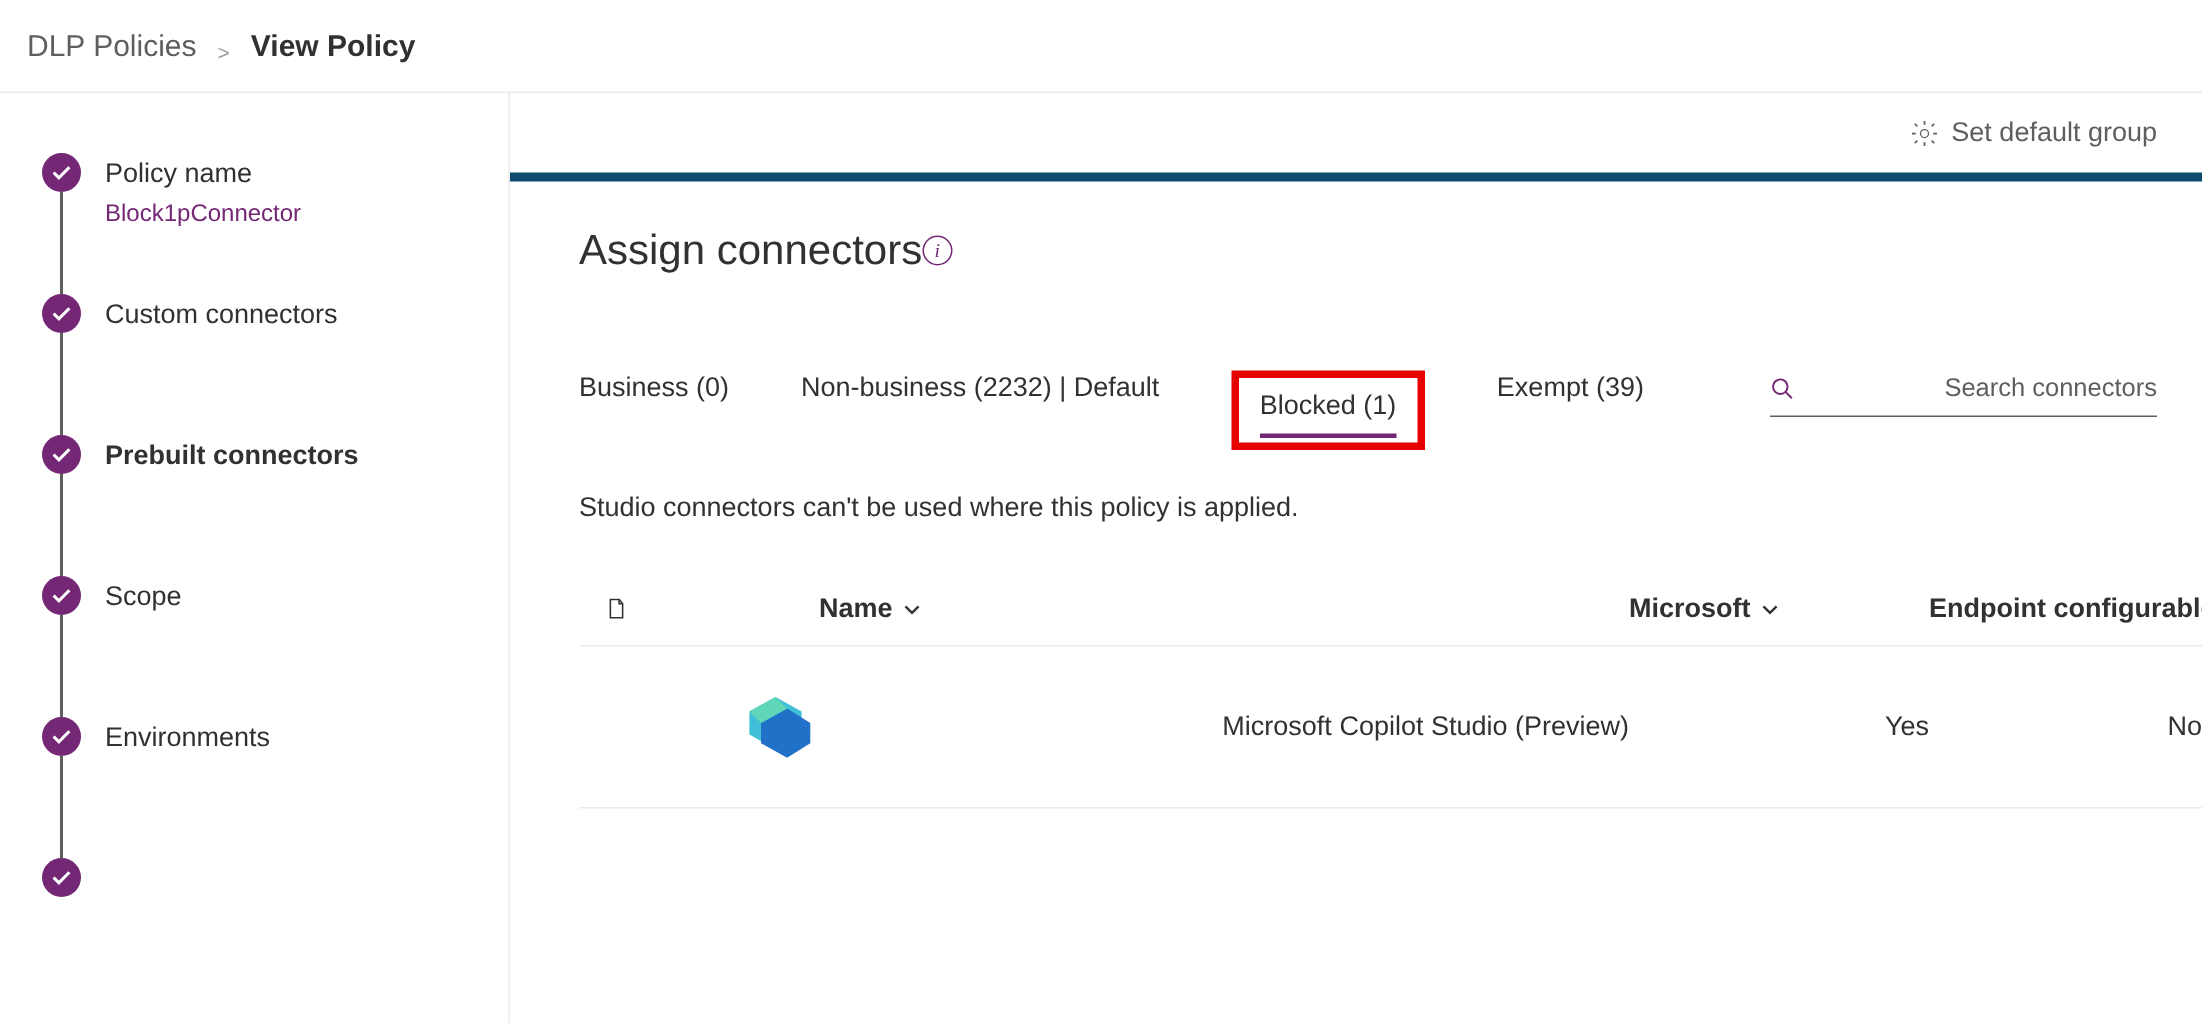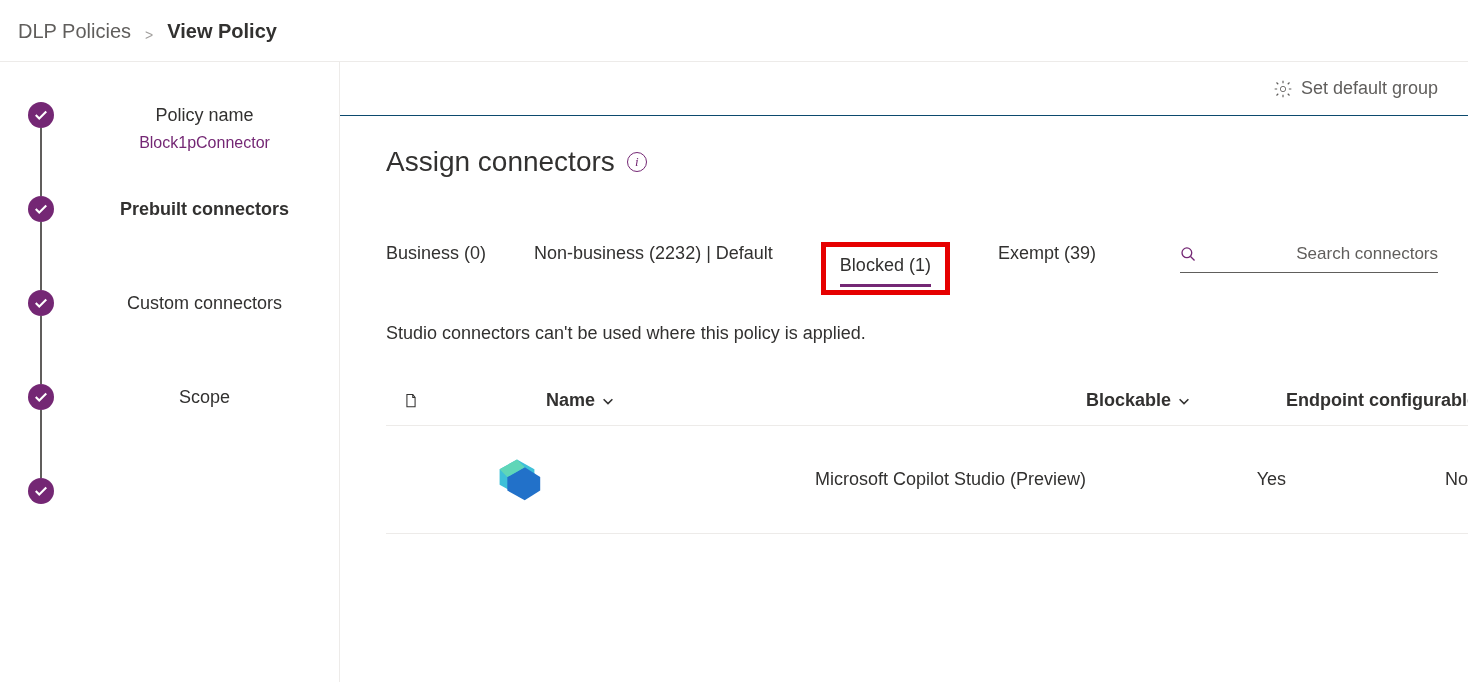--- a/index.html
+++ b/index.html
@@ -7,44 +7,44 @@
 
     .breadcrumb { padding: 20px 18px 18px; border-bottom: 1px solid #edebe9; display: flex; align-items: flex-end; gap: 14px; }
     .breadcrumb a { color: #605e5c; font-size: 20px; text-decoration: none; }
     .breadcrumb .sep { color: #a19f9d; font-size: 14px; }
     .breadcrumb .current { font-size: 20px; font-weight: 600; color: #323130; }
 
     .layout { display: flex; }
 
     .sidebar { width: 340px; padding: 40px 0 0 28px; border-right: 1px solid #edebe9; min-height: 620px; }
     .stepper { list-style: none; }
-    .step { position: relative; padding-left: 42px; margin-bottom: 0; text-align: center; }
+    .step { position: relative; padding-left: 42px; margin-bottom: 0; }
     .step .bullet {
       position: absolute; left: 0; top: 0;
       width: 26px; height: 26px; border-radius: 50%;
       background: #742774; display: flex; align-items: center; justify-content: center;
     }
     .step .bullet svg { width: 14px; height: 14px; fill: #fff; }
     .step .label { font-size: 18px; color: #323130; line-height: 26px; }
     .step.current-step .label { font-weight: 600; }
     .step .sub { font-size: 16px; color: #742774; margin-top: 6px; }
     .step .connector {
       position: absolute; left: 12px; top: 26px; width: 2px; height: 68px; background: #605e5c;
     }
     .step { height: 94px; }
     .step.with-sub { height: 94px; }
     .step.last { height: auto; }
 
     .main { flex: 1; padding: 0; }
-    .toolbar { display: flex; justify-content: flex-end; align-items: center; padding: 16px 30px; border-bottom: 1px solid #0c4a6e; }
+    .toolbar { display: flex; justify-content: flex-end; align-items: center; padding: 16px 30px; border-bottom: 6px solid #0c4a6e; }
     .toolbar-btn { display: flex; align-items: center; gap: 8px; color: #605e5c; font-size: 18px; cursor: pointer; }
     .toolbar-btn svg { width: 20px; height: 20px; stroke: #605e5c; fill: none; }
 
     .content { padding: 30px 0 0 0; margin-left: 46px; }
-    .section-title { font-size: 28px; font-weight: 400; display: flex; align-items: center; gap: 12px; }
+    .section-title { font-size: 28px; font-weight: 400; display: flex; align-items: center; }
     .info-icon { width: 20px; height: 20px; border: 1.6px solid #742774; border-radius: 50%; display: inline-flex; align-items: center; justify-content: center; color: #742774; font-size: 13px; font-style: italic; font-family: Georgia, serif; }
 
     .tab-row { display: flex; align-items: center; margin-top: 40px; gap: 48px; padding-right: 30px; }
     .tabs { display: flex; gap: 48px; align-items: center; }
     .tab { font-size: 18px; color: #323130; padding: 8px 0 14px; cursor: pointer; position: relative; }
     .tab.highlighted { border: 5px solid #e60000; padding: 8px 14px 14px; margin-top: 24px; }
     .tab.highlighted::after {
       content: ""; position: absolute; left: 14px; right: 14px; bottom: 3px; height: 3px; background: #742774;
     }
 
@@ -80,45 +80,54 @@
       <li class="step with-sub">
         <span class="bullet">
             <svg viewBox="0 0 16 16">
               <path d="M2 8l4 4 8-8" stroke="#fff" stroke-width="2.4" fill="none"></path>
             </svg>
           </span>
         <div class="label">Policy name</div>
         <div class="sub">Block1pConnector</div>
         <div class="connector"></div>
       </li>
+      <li class="step">
+        <span class="bullet">
+            <svg viewBox="0 0 16 16">
+              <path d="M2 8l4 4 8-8" stroke="#fff" stroke-width="2.4" fill="none"></path>
+            </svg>
+          </span>
+        <div class="label">Custom connectors</div>
+        <div class="connector"></div>
+      </li>
       <li class="step current-step">
         <span class="bullet">
             <svg viewBox="0 0 16 16">
               <path d="M2 8l4 4 8-8" stroke="#fff" stroke-width="2.4" fill="none"></path>
             </svg>
           </span>
         <div class="label">Prebuilt connectors</div>
         <div class="connector"></div>
       </li>
       <li class="step">
         <span class="bullet">
             <svg viewBox="0 0 16 16">
               <path d="M2 8l4 4 8-8" stroke="#fff" stroke-width="2.4" fill="none"></path>
             </svg>
           </span>
-        <div class="label">Custom connectors</div>
+        <div class="label">Scope</div>
         <div class="connector"></div>
       </li>
       <li class="step">
         <span class="bullet">
             <svg viewBox="0 0 16 16">
               <path d="M2 8l4 4 8-8" stroke="#fff" stroke-width="2.4" fill="none"></path>
             </svg>
           </span>
-        <div class="label">Scope</div>
+        <div class="label">Environments</div>
         <div class="connector"></div>
       </li>
       <li class="step last">
         <span class="bullet">
             <svg viewBox="0 0 16 16">
               <path d="M2 8l4 4 8-8" stroke="#fff" stroke-width="2.4" fill="none"></path>
             </svg>
           </span>
       </li>
     </ul>
@@ -167,21 +176,21 @@
                 <path d="M13 1v5h4"></path>
               </svg>
           </div>
           <div class="col">
             <span>Name</span>
             <svg viewBox="0 0 16 16">
                 <path d="M3 6l5 5 5-5"></path>
               </svg>
           </div>
           <div class="col">
-            <span>Blockable</span>
+            <span>Microsoft</span>
             <svg viewBox="0 0 16 16">
                 <path d="M3 6l5 5 5-5"></path>
               </svg>
           </div>
           <div class="col col-endpoint">
             <span>Endpoint configurable</span>
           </div>
         </div>
 
         <div class="trow">

